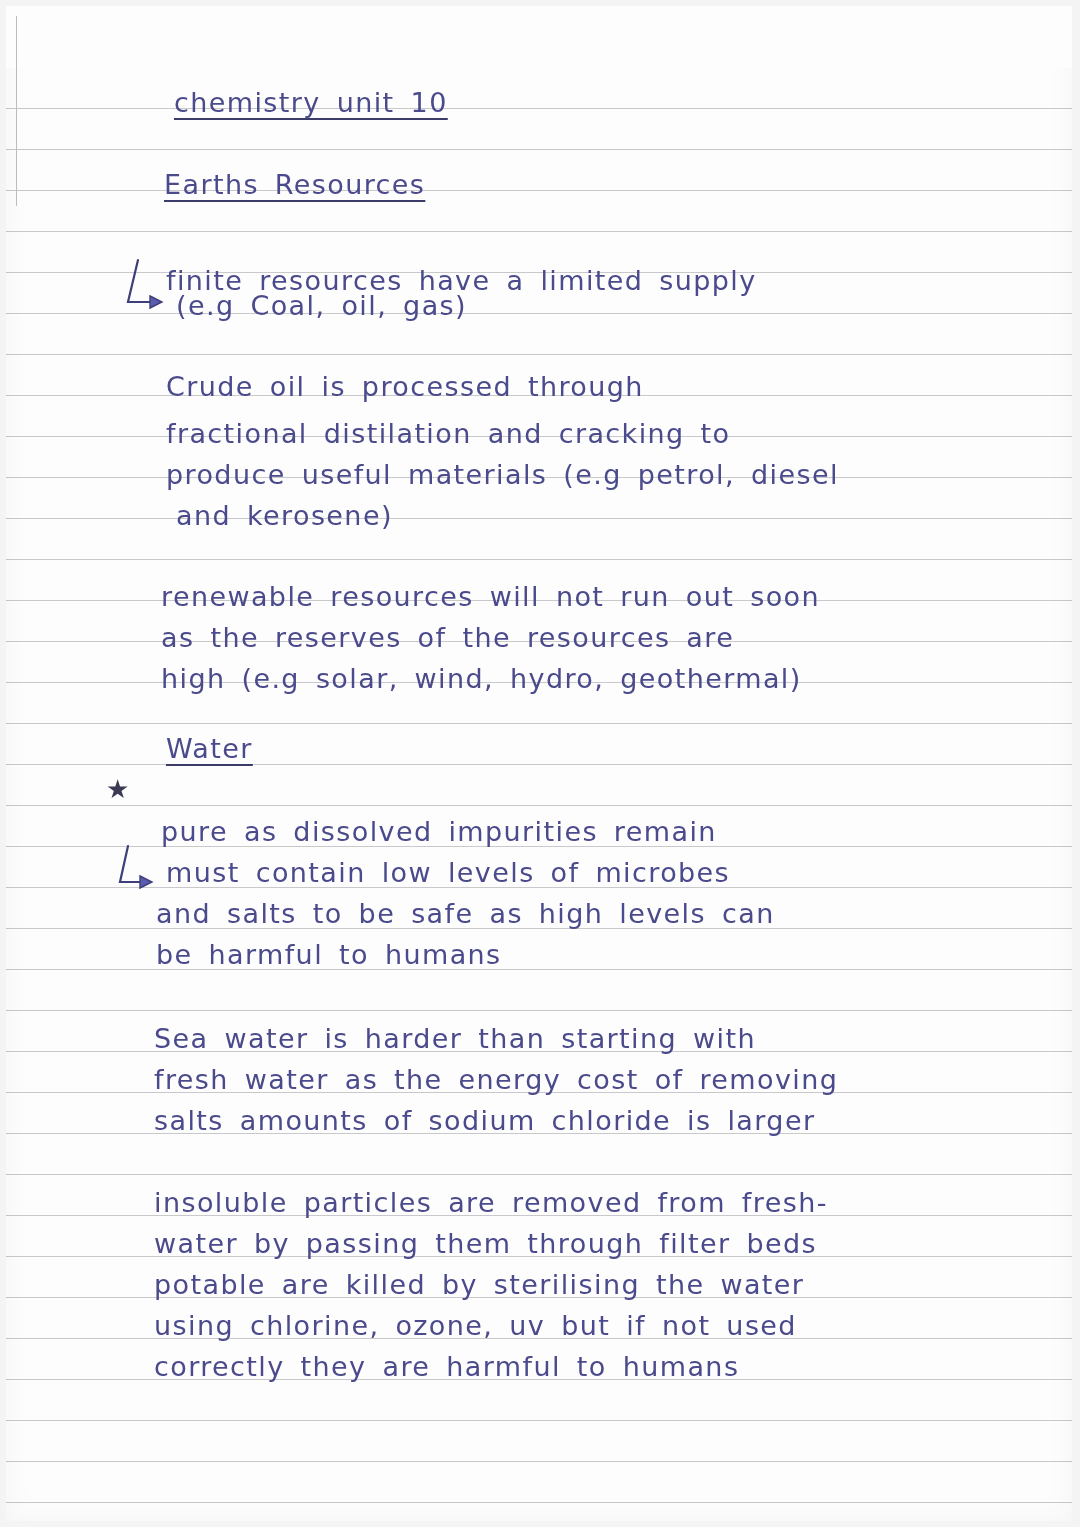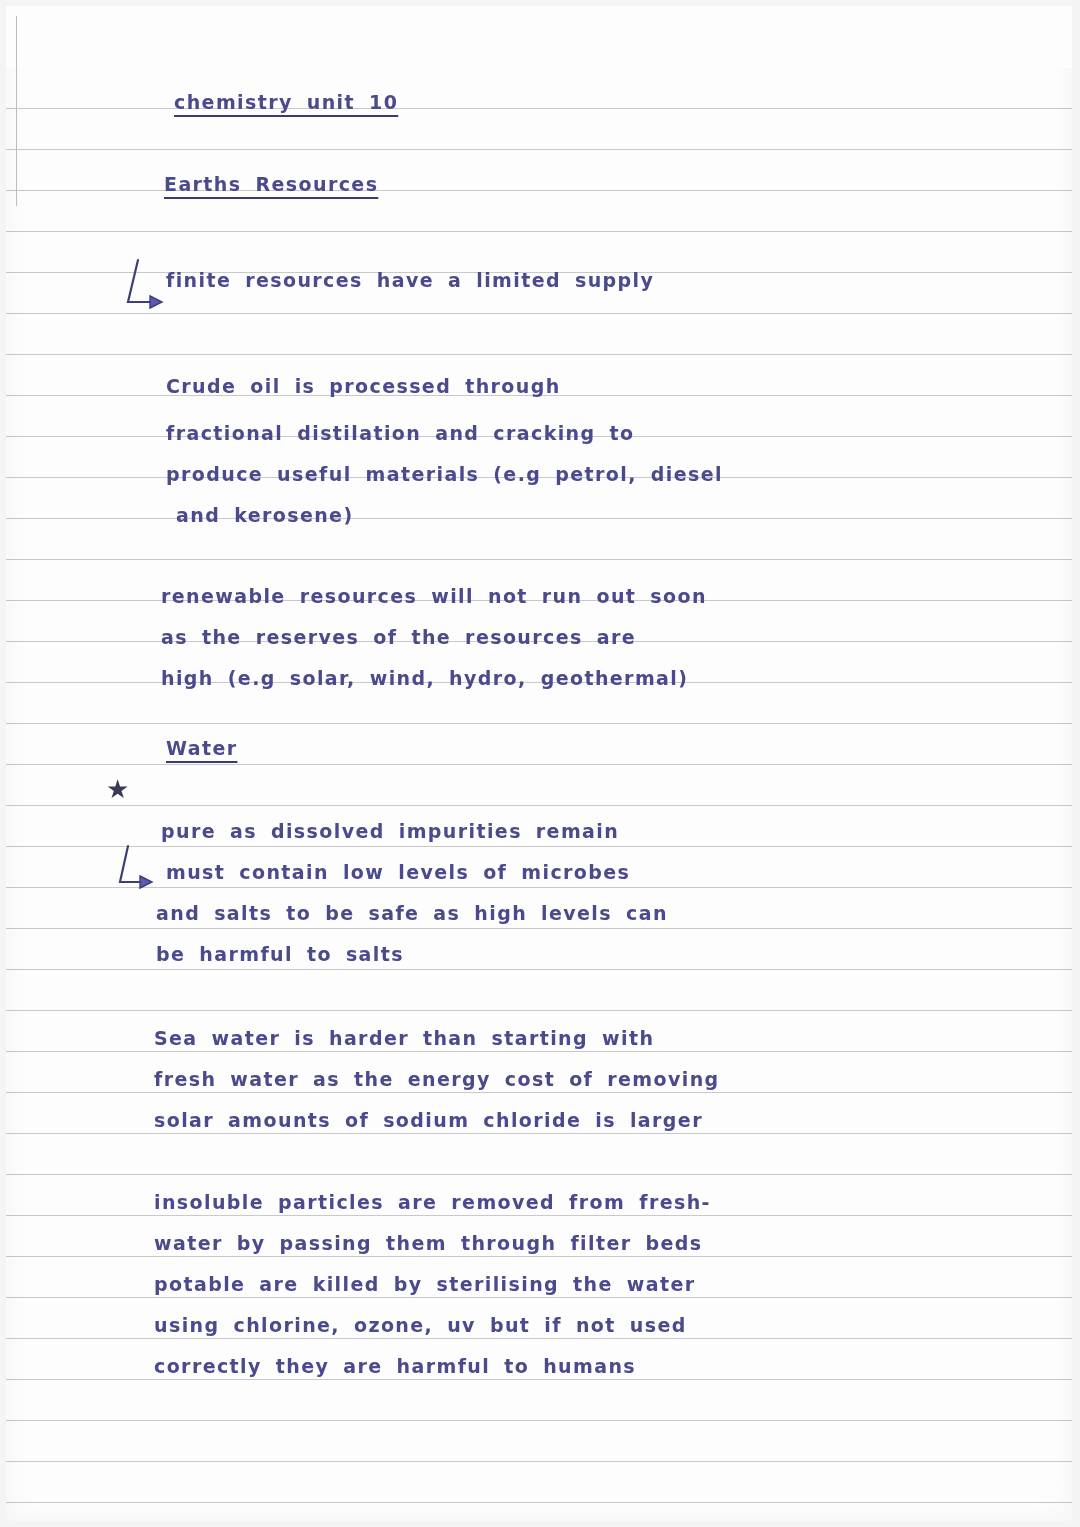--- a/index.html
+++ b/index.html
@@ -45,26 +45,26 @@
       left: 10px;
       top: 10px;
       width: 1px;
       height: 190px;
       background: #bdbdbd;
     }
     .hw {
       position: absolute;
       color: #4a4a8c;
       font-family: "DejaVu Sans", sans-serif;
-      font-size: 19px;
+      font-size: 27px;
       letter-spacing: 1.4px;
       word-spacing: 6px;
       line-height: 41px;
       white-space: nowrap;
-      font-weight: 700;
+      font-weight: 400;
       transform-origin: left bottom;
     }
     .heading {
       text-decoration: underline;
       text-underline-offset: 6px;
       text-decoration-thickness: 2px;
       text-decoration-color: #3c3c6a;
     }
     .icon {
       position: absolute;
@@ -89,44 +89,45 @@
 
   <div class="hw heading" style="left:168px; top:76px;">chemistry unit 10</div>
 
   <div class="hw heading" style="left:158px; top:158px;">Earths Resources</div>
 
   <svg class="icon arrow-icon" style="left:110px; top:250px; width:50px; height:56px;" viewBox="0 0 50 56">
     <path d="M22 4 L12 46 L34 46" fill="none" stroke="#3e3e7a" stroke-width="2.2" stroke-linecap="round"></path>
     <path d="M34 40 L46 46 L34 52 Z" fill="#5b5bb0" stroke="#3e3e7a" stroke-width="1.4"></path>
   </svg>
   <div class="hw" style="left:160px; top:238px;margin-top:16px;">finite resources have a limited supply</div>
+  <div class="hw" style="left:170px; top:279px;">(e.g  Coal, oil, gas)</div>
 
   <div class="hw" style="left:160px; top:360px;">Crude oil is processed through</div>
   <div class="hw" style="left:160px; top:407px;">fractional distilation and cracking to</div>
   <div class="hw" style="left:160px; top:448px;">produce useful materials (e.g petrol, diesel</div>
   <div class="hw" style="left:170px; top:489px;">and kerosene)</div>
 
   <div class="hw" style="left:155px; top:570px;">renewable resources will not run out soon</div>
   <div class="hw" style="left:155px; top:611px;">as the reserves of the resources are</div>
   <div class="hw" style="left:155px; top:652px;text-align:right;">high (e.g  solar, wind, hydro, geothermal)</div>
 
   <div class="hw heading" style="left:160px; top:722px;">Water</div>
 
   <div class="icon star-icon" style="left:100px; top:770px;">★</div>
   <div class="hw" style="left:155px; top:805px;">pure as dissolved impurities remain</div>
   <svg class="icon arrow-icon" style="left:104px; top:836px; width:50px; height:50px;" viewBox="0 0 50 50">
     <path d="M18 4 L10 40 L30 40" fill="none" stroke="#3e3e7a" stroke-width="2.2" stroke-linecap="round"></path>
     <path d="M30 34 L42 40 L30 46 Z" fill="#5b5bb0" stroke="#3e3e7a" stroke-width="1.4"></path>
   </svg>
   <div class="hw" style="left:160px; top:846px;">must contain low levels of microbes</div>
   <div class="hw" style="left:150px; top:887px;">and salts to be safe as high levels can</div>
-  <div class="hw" style="left:150px; top:928px;">be harmful to salts</div>
+  <div class="hw" style="left:150px; top:928px;">be harmful to humans</div>
 
   <div class="hw" style="left:148px; top:1012px;">Sea water is harder than starting with</div>
   <div class="hw" style="left:148px; top:1053px;">fresh water as the energy cost of removing</div>
-  <div class="hw" style="left:148px; top:1094px;">solar amounts of sodium chloride is larger</div>
+  <div class="hw" style="left:148px; top:1094px;">salts amounts of sodium chloride is larger</div>
 
   <div class="hw" style="left:148px; top:1176px;">insoluble particles are removed from fresh-</div>
   <div class="hw" style="left:148px; top:1217px;">water by passing them through filter beds</div>
   <div class="hw" style="left:148px; top:1258px;">potable are killed by sterilising the water</div>
   <div class="hw" style="left:148px; top:1299px;">using chlorine, ozone, uv  but if not used</div>
   <div class="hw" style="left:148px; top:1340px;">correctly they are harmful to humans</div>
 </div>
 
 </body></html>

